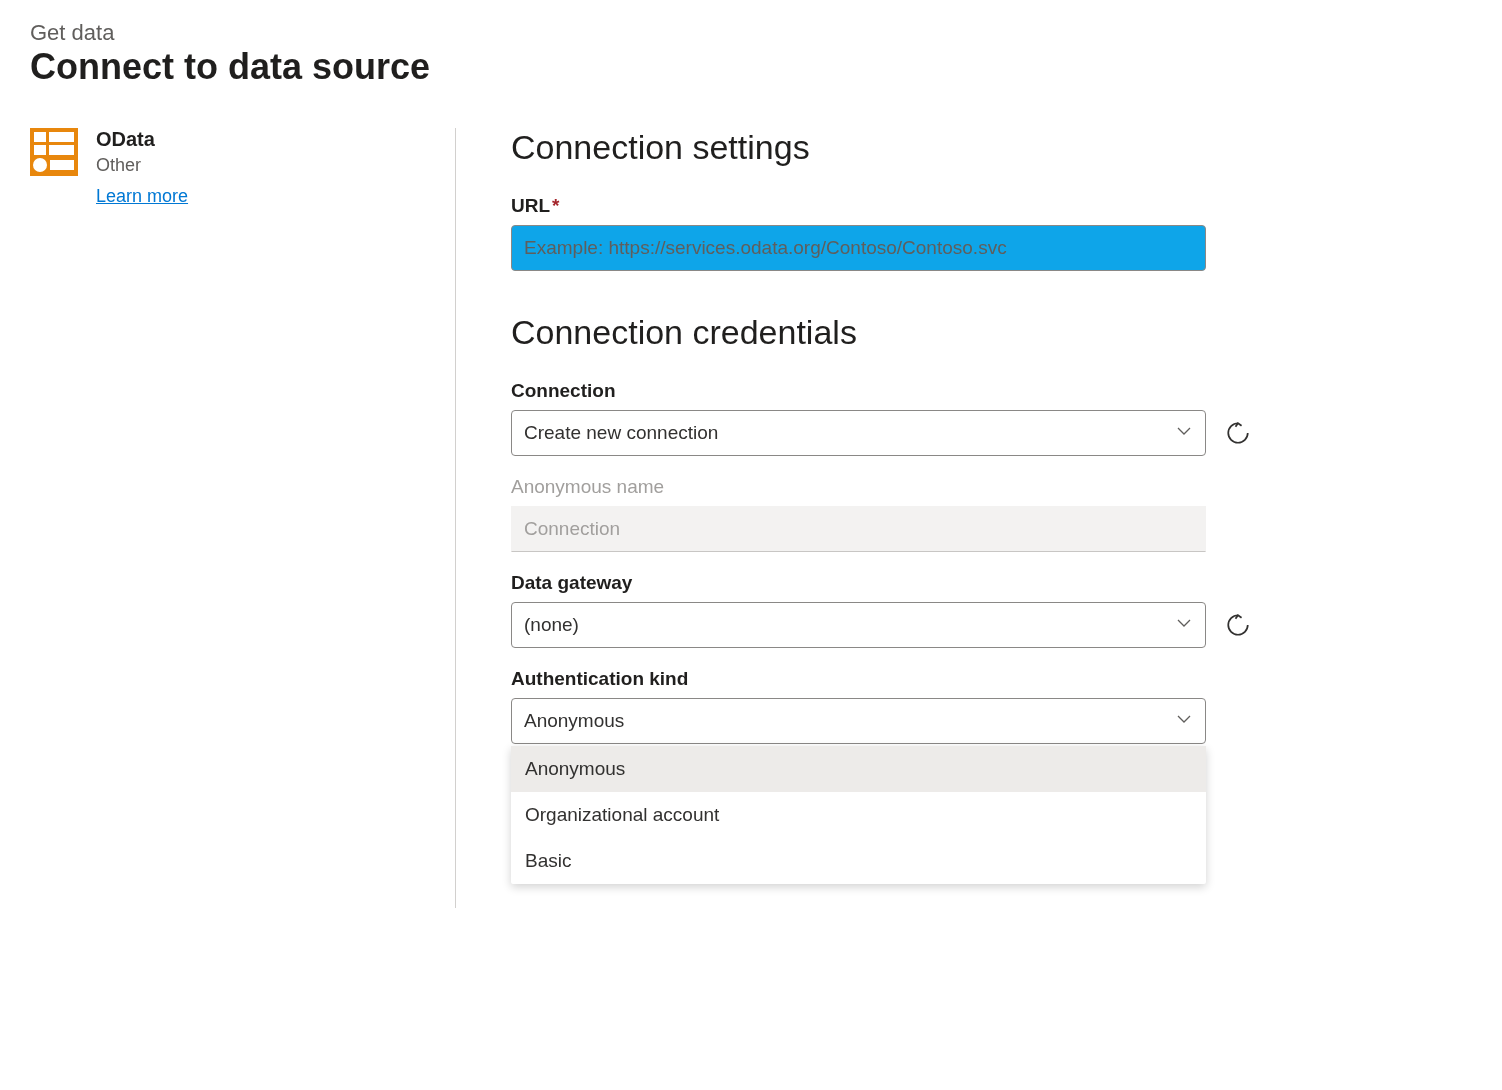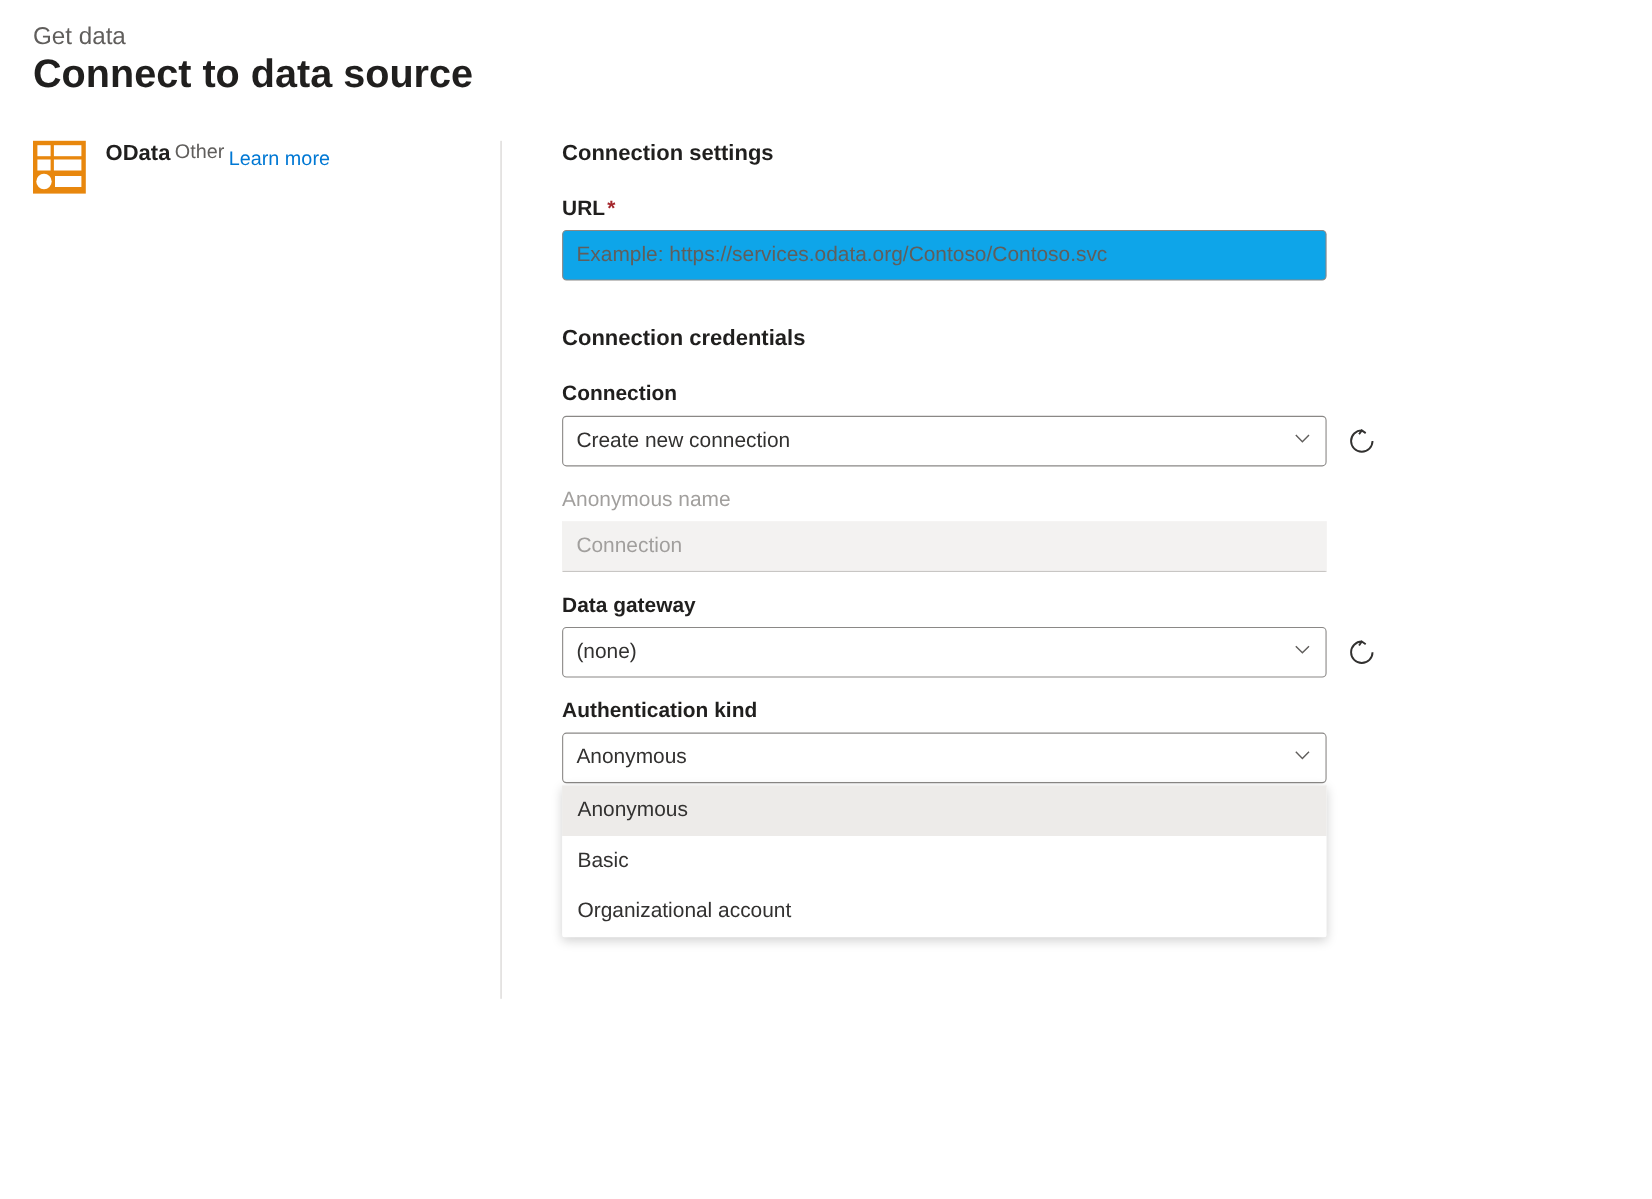--- a/index.html
+++ b/index.html
@@ -85,45 +85,47 @@
       background: #fff;
       margin-left: -1px;
     }
     .connector-icon .bar {
       flex: 1;
       height: 10px;
       background: #fff;
     }
     .connector-info {
       display: flex;
+      flex-direction: column;
       gap: 4px;
     }
     .connector-name {
       font-size: 20px;
       font-weight: 600;
       color: #201f1e;
     }
     .connector-category {
       font-size: 18px;
       color: #605e5c;
     }
     .learn-more {
       font-size: 18px;
       color: #0078d4;
+      text-decoration: underline;
       margin-top: 6px;
       cursor: pointer;
     }
     .main {
       flex: 1;
       padding-left: 55px;
       padding-right: 220px;
     }
     .section-title {
-      font-size: 20px;
-      font-weight: 700;
+      font-size: 34px;
+      font-weight: 400;
       color: #201f1e;
       margin-bottom: 28px;
     }
     .section-title.second {
       margin-top: 42px;
     }
     .field {
       margin-bottom: 20px;
     }
     .field-label {
@@ -324,20 +326,20 @@
         <div class="select-box">
           <span>Anonymous</span>
         </div>
         <span class="chevron-icon">
           <svg width="16" height="16" viewBox="0 0 16 16">
               <path d="M2 5 L8 11 L14 5" stroke="#605e5c" stroke-width="1.3" fill="none"></path>
             </svg>
         </span>
         <div class="dropdown-options">
           <div class="dropdown-option selected">Anonymous</div>
+          <div class="dropdown-option">Organizational account</div>
           <div class="dropdown-option">Basic</div>
-          <div class="dropdown-option">Organizational account</div>
         </div>
       </div>
     </div>
 
   </div>
 </div>
 
 </body></html>

